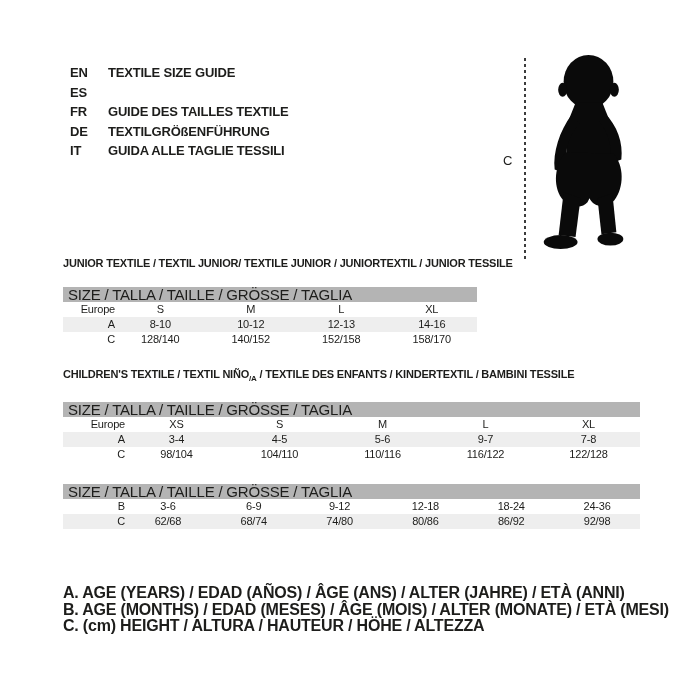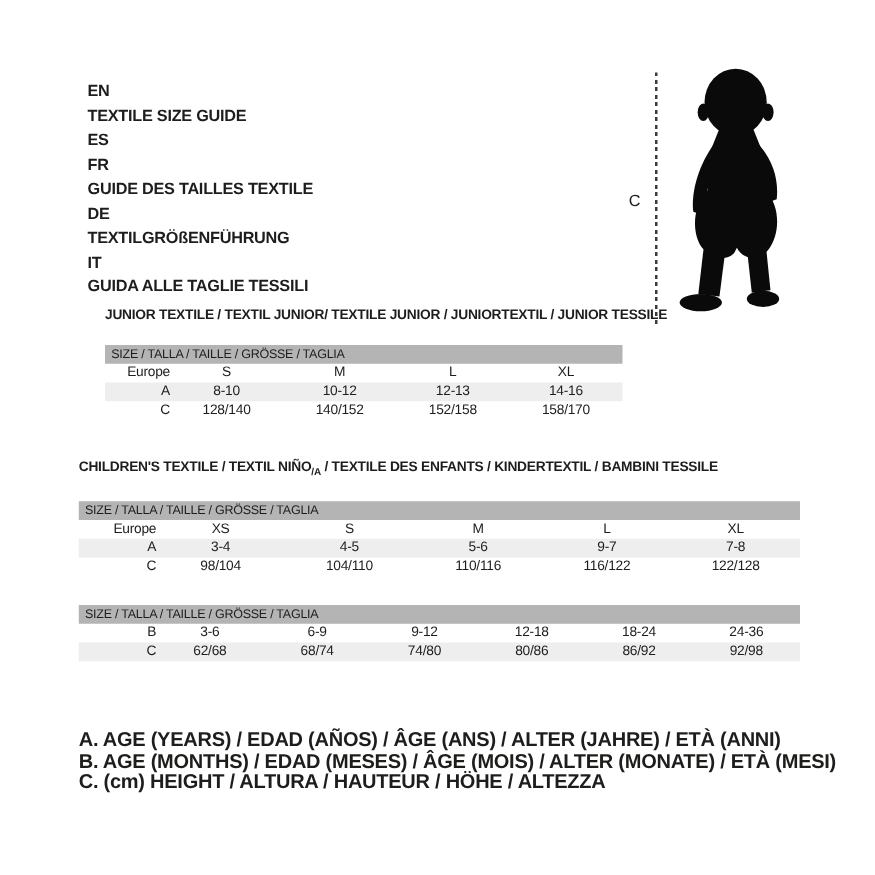--- a/index.html
+++ b/index.html
@@ -8,47 +8,47 @@
     font-family:"Liberation Sans", sans-serif;
     color:#1d1d1b;
     position:relative;
     overflow:hidden;
     letter-spacing:-0.2px;
   }
   .page { position:absolute; inset:0; width:700px; height:700px; background:#fff; }
 
   
   .langs { position:absolute; left:70px; top:63px; font-size:13px; font-weight:700; line-height:19.5px; }
-  .lang-row { display:flex;flex-direction:column; }
+  .lang-row { display:flex; }
   .lang-code { width:38px; }
 
   
   .dash-line {
     position:absolute; left:524px; top:58px; width:2px; height:202px;
     background:repeating-linear-gradient(to bottom,#3c3c3c 0 3px,transparent 3px 6px);
   }
   .c-label { position:absolute; left:503px; top:153px; font-size:13px; font-weight:400; }
   .baby { position:absolute; left:531px; top:53px; width:116px; height:207px; }
 
   
   .sec { position:absolute; left:63px; }
   .sec-title { font-size:11px; font-weight:700; line-height:14px; white-space:nowrap; }
   .sec-title sub { font-size:8px; }
   .tbl { width:100%; }
   .tbl-head {
     height:15px; line-height:15px; background:#b4b4b4;
-    font-size:10px; padding-left:5px; white-space:nowrap;
+    font-size:15px; padding-left:5px; white-space:nowrap;
   }
   .tbl-row { display:flex; height:15px; line-height:15px; font-size:11px; }
   .tbl-row.alt { background:#eeeeee; }
   .cell { flex:1; text-align:center; }
   .cell.label { flex:0 0 52px; text-align:right; padding-left:4px; }
   .wide .cell.label { flex:0 0 62px; }
 
-  #sec-junior   { top:245px; width:414px;margin-left:21px; }
+  #sec-junior   { top:256px; width:414px; }
   #sec-junior   .tbl { margin-top:17px; }
   #sec-children { top:367px; width:577px; }
   #sec-children .tbl { margin-top:16px; }
   #sec-babies   { top:472px; width:577px; }
   #sec-babies   .sec-title { line-height:15px; }
   #sec-babies   .tbl { margin-top:12px; }
 
   
   .notes { position:absolute; left:63px; top:585px; font-size:16px; font-weight:700; line-height:16.5px; }
 </style>

